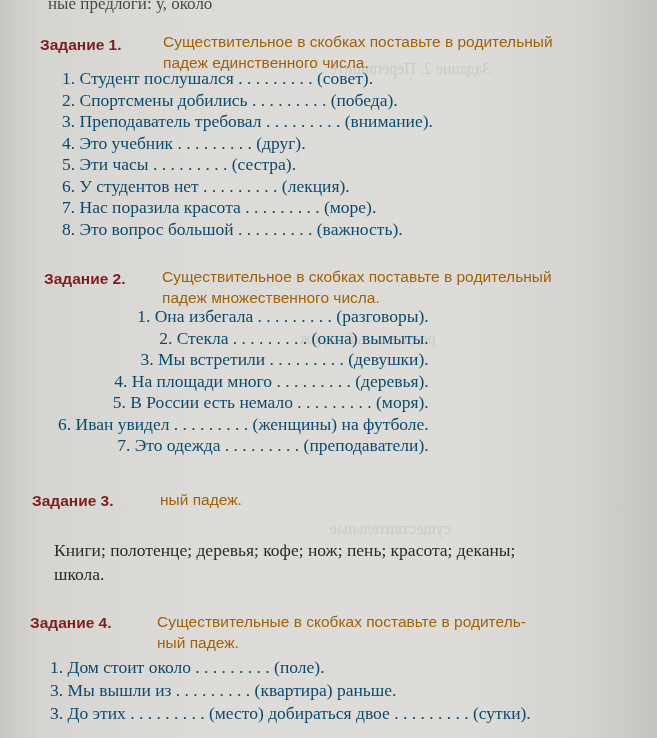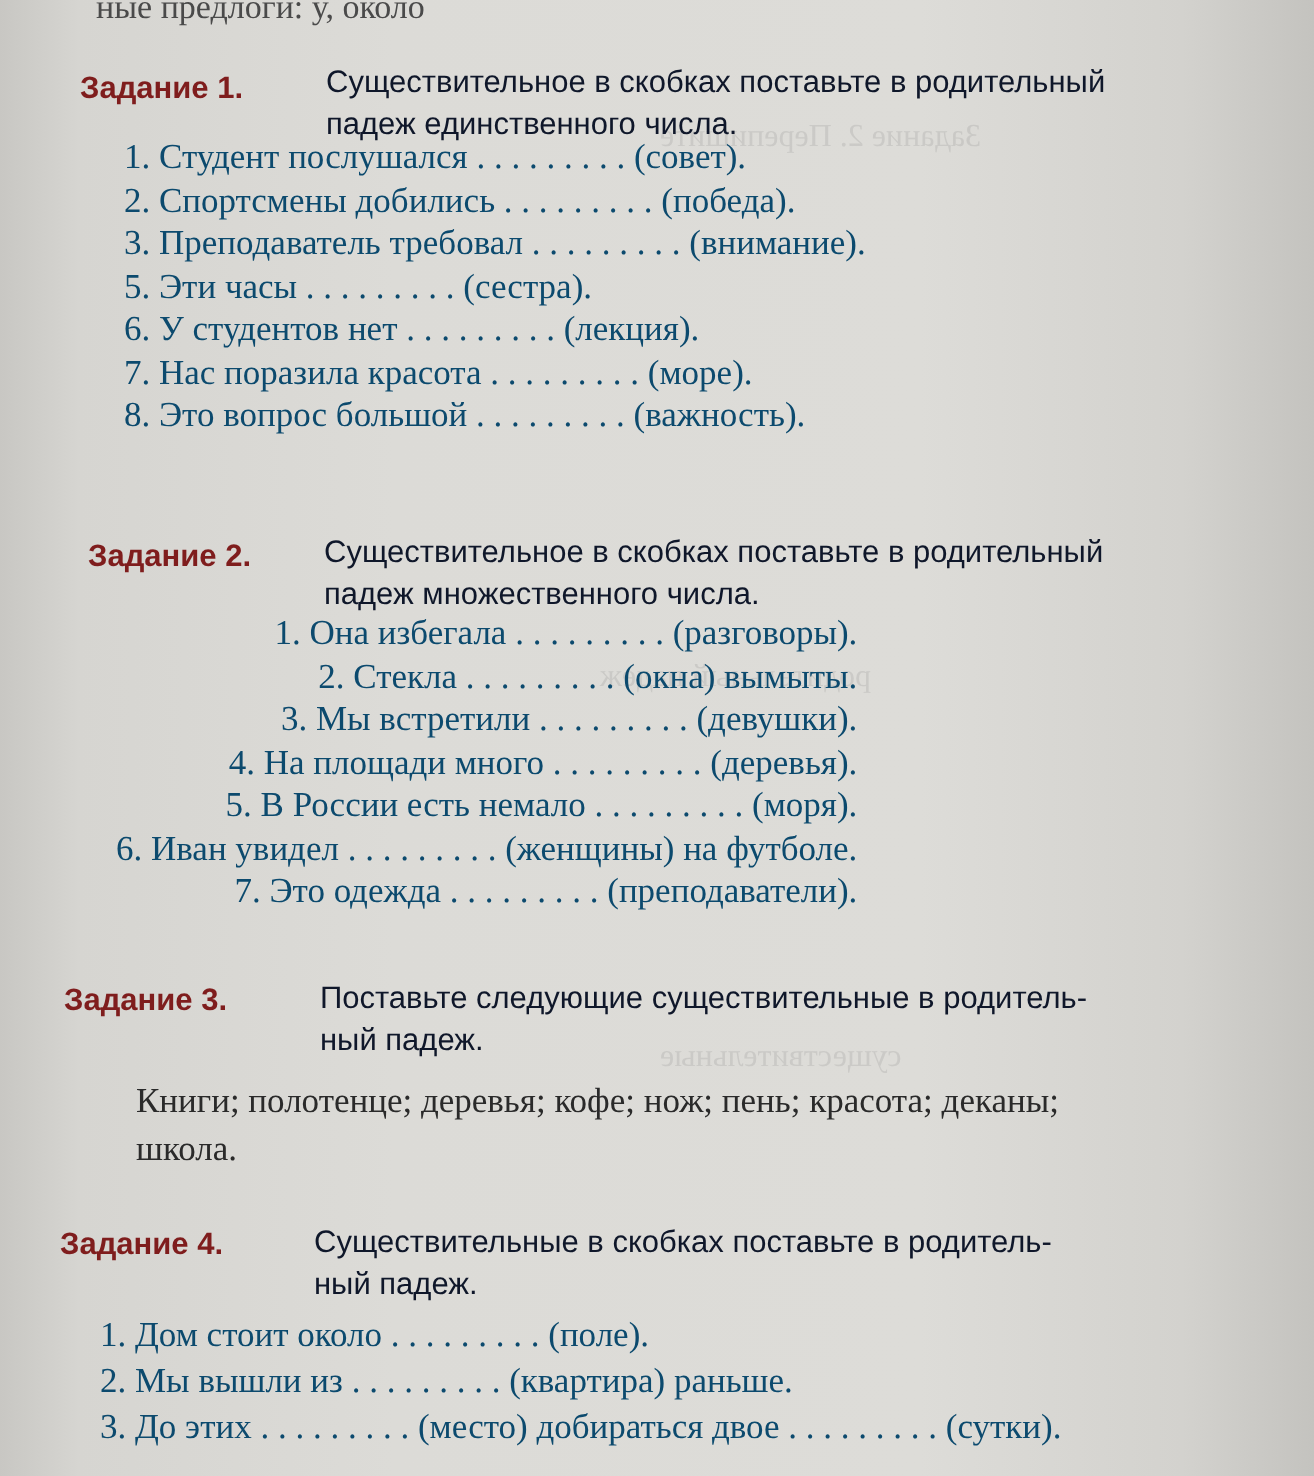--- a/index.html
+++ b/index.html
@@ -15,31 +15,31 @@
       font-family: "Liberation Serif", serif; font-size: 17px; color: #4a4a4a;
       white-space: nowrap;
     }
     .task { position: absolute; left: 0; width: 657px; }
     .task-label {
       position: absolute; font-family: "Liberation Sans", sans-serif; font-weight: bold;
       font-size: 15.5px; color: #7f1d1d; white-space: nowrap;
     }
     .task-title {
       position: absolute; font-family: "Liberation Sans", sans-serif;
-      font-size: 15.5px; color: #0f172a; line-height: 21px;
+      font-size: 15.5px; color: #a16207; line-height: 21px;
     }
     .task-title span { display: block; white-space: nowrap; }
     .items { position: absolute; }
     .item {
       font-family: "Liberation Serif", serif; font-size: 17.5px; color: #0c4a6e;
       line-height: 21.5px; white-space: nowrap;
     }
     .para {
       position: absolute; font-family: "Liberation Serif", serif; font-size: 17.5px;
-      color: #2a2a2a; line-height: 24px; margin-left: 14px;
+      color: #2a2a2a; line-height: 24px;
     }
     .para span { display: block; white-space: nowrap; }
     .ghost {
       position: absolute; font-family: "Liberation Serif", serif; font-size: 16px;
       color: rgba(120,120,120,0.18); transform: scaleX(-1); white-space: nowrap;
     }
   </style>
 </head>
 <body>
 
@@ -54,20 +54,21 @@
   <div class="task" style="top:30px;">
     <div class="task-label" style="left:40px; top:6px;">Задание 1.</div>
     <div class="task-title" style="left:163px; top:1px;">
       <span>Существительное в скобках поставьте в родительный</span>
       <span style="padding-left:0px;">падеж единственного числа.</span>
     </div>
     <div class="items" style="left:62px; top:38px;">
       <div class="item">1. Студент послушался . . . . . . . . . (совет).</div>
       <div class="item">2. Спортсмены добились . . . . . . . . . (победа).</div>
       <div class="item">3. Преподаватель требовал . . . . . . . . . (внимание).</div>
+      <div class="item">4. Это учебник . . . . . . . . . (друг).</div>
       <div class="item">5. Эти часы . . . . . . . . . (сестра).</div>
       <div class="item">6. У студентов нет . . . . . . . . . (лекция).</div>
       <div class="item">7. Нас поразила красота . . . . . . . . . (море).</div>
       <div class="item">8. Это вопрос большой . . . . . . . . . (важность).</div>
     </div>
   </div>
 
   <div class="task" style="top:262px;">
     <div class="task-label" style="left:44px; top:8px;">Задание 2.</div>
     <div class="task-title" style="left:162px; top:4px;">
@@ -81,35 +82,34 @@
       <div class="item">4. На площади много . . . . . . . . . (деревья).</div>
       <div class="item">5. В России есть немало . . . . . . . . . (моря).</div>
       <div class="item">6. Иван увидел . . . . . . . . . (женщины) на футболе.</div>
       <div class="item">7. Это одежда . . . . . . . . . (преподаватели).</div>
     </div>
   </div>
 
   <div class="task" style="top:486px;">
     <div class="task-label" style="left:32px; top:6px;">Задание 3.</div>
     <div class="task-title" style="left:160px; top:3px;">
-      <span>Поставьте следующие существительные в родитель-</span>
       <span>ный падеж.</span>
     </div>
     <div class="para" style="left:54px; top:52px;">
       <span>Книги; полотенце; деревья; кофе; нож; пень; красота; деканы;</span>
       <span>школа.</span>
     </div>
   </div>
 
   <div class="task" style="top:608px;">
     <div class="task-label" style="left:30px; top:6px;">Задание 4.</div>
     <div class="task-title" style="left:157px; top:3px;">
       <span>Существительные в скобках поставьте в родитель-</span>
       <span>ный падеж.</span>
     </div>
     <div class="items" style="left:50px; top:48px;">
       <div class="item" style="line-height:23px;">1. Дом стоит около . . . . . . . . . (поле).</div>
-      <div class="item" style="line-height:23px;">2. Мы вышли из . . . . . . . . . (квартира) раньше.</div>
+      <div class="item" style="line-height:23px;">3. Мы вышли из . . . . . . . . . (квартира) раньше.</div>
       <div class="item" style="line-height:23px;">3. До этих . . . . . . . . . (место) добираться двое . . . . . . . . . (сутки).</div>
     </div>
   </div>
 
 </div>
 
 </body></html>

